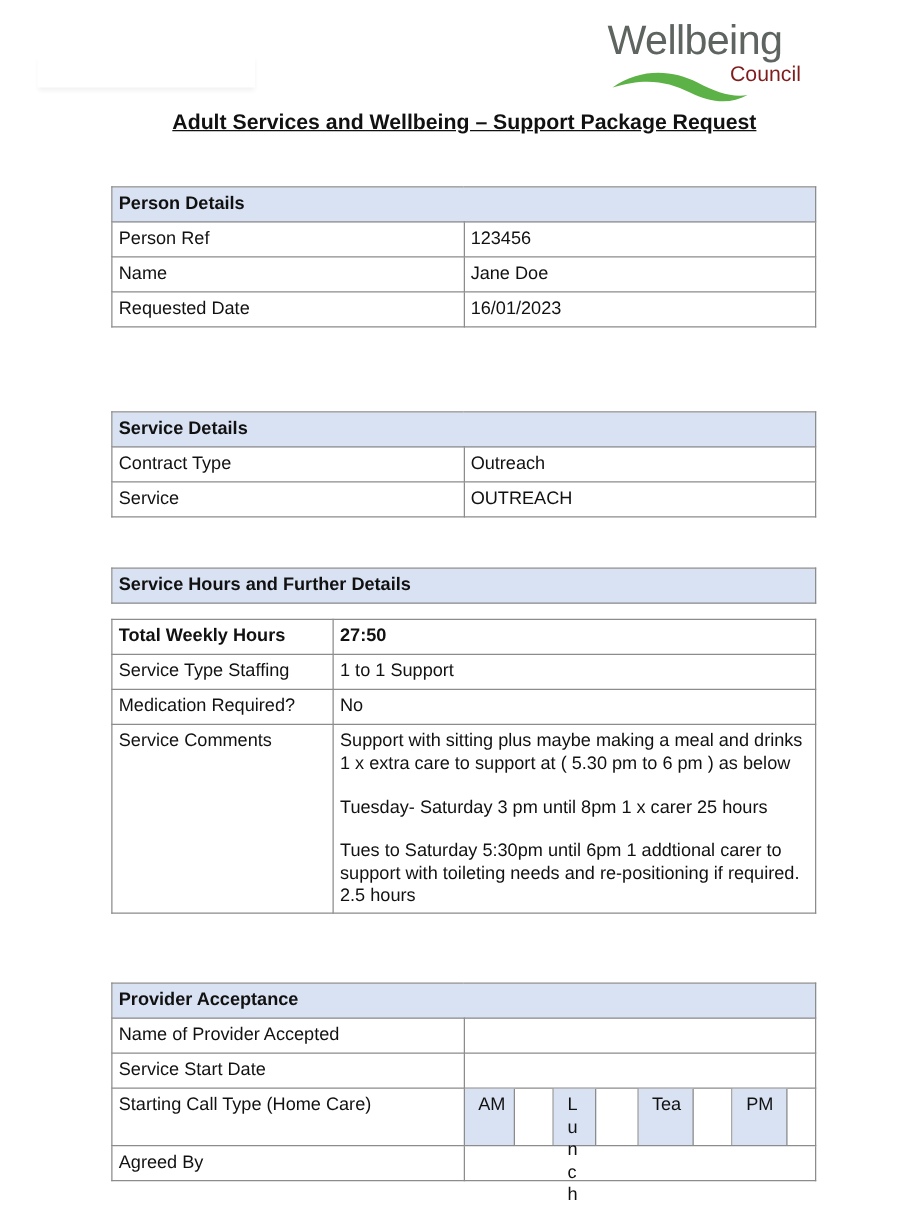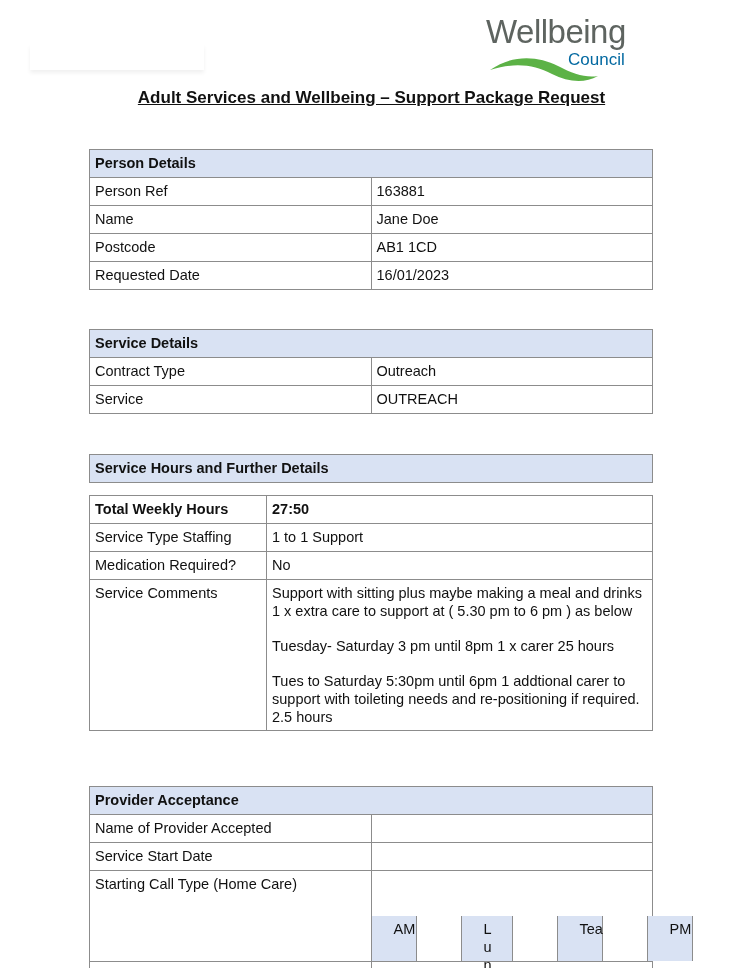--- a/index.html
+++ b/index.html
@@ -12,22 +12,22 @@
       background: #fff;
       box-shadow: 0 3px 4px rgba(0,0,0,0.06);
     }
     .logo { position: absolute; left: 486px; top: 12px; width: 170px; height: 72px; }
     .logo-main {
       position: absolute; left: 0; top: 2px;
       font-family: "Liberation Sans", sans-serif; font-size: 33px; color: #5e6460;
       letter-spacing: -0.5px; line-height: 36px;
     }
     .logo-sub {
-      position: absolute; left: 82px; top: 38px;
-      font-size: 17px; color: #0369a1; line-height: 20px;
+      position: absolute; left: 98px; top: 38px;
+      font-size: 17px; color: #7f1d1d; line-height: 20px;
     }
     .logo-swoosh { position: absolute; left: 2px; top: 38px; width: 110px; height: 34px; }
 
     .doc-title {
       position: absolute; left: 0; width: 743px; top: 88px; text-align: center;
       font-weight: bold; font-size: 17px; text-decoration: underline; line-height: 20px;
     }
 
     table.form {
       position: absolute; left: 89px; width: 564px;
@@ -49,22 +49,22 @@
 
     #t-person { top: 149px; }
     #t-service { top: 329px; border-radius: 28px; }
     #t-hours-hdr { top: 454px; }
     #t-hours { top: 495px; }
     #t-provider { top: 786px; }
     #t-provider td.lbl { width: 205px; margin-left: 19px; }
     .calltype { display: flex; height: 100%; }
     td.subcells { padding: 0 !important; }
     .sc {
-      box-sizing: border-box; padding: 4px 22px; height: 45px;
-      border-right: 1px solid #8c8c8c; line-height: 18px; margin-top: 45px;
+      box-sizing: border-box; padding: 4px 11px; height: 45px;
+      border-right: 1px solid #8c8c8c; line-height: 18px;
     }
     .sc:last-child { border-right: none; }
     .sc.shade { background: #d9e2f3; }
   </style>
 </head>
 <body>
 
 <div class="ghost-box"></div>
 
 <div class="logo">
@@ -77,29 +77,25 @@
 
 <div class="doc-title">Adult Services and Wellbeing – Support Package Request</div>
 
 <table class="form" id="t-person">
   <tbody>
       <tr>
         <td class="hdr" colspan="2">Person Details</td>
       </tr>
   <tr class="row">
     <td class="lbl">Person Ref</td>
-    <td>163881</td>
+    <td>123456</td>
   </tr>
   <tr class="row">
     <td class="lbl">Name</td>
     <td>Jane Doe</td>
-  </tr>
-  <tr class="row">
-    <td class="lbl">Postcode</td>
-    <td>AB1 1CD</td>
   </tr>
   <tr class="row">
     <td class="lbl">Requested Date</td>
     <td>16/01/2023</td>
   </tr>
 </tbody>
   </table>
 
 <table class="form" id="t-service">
   <tbody>

